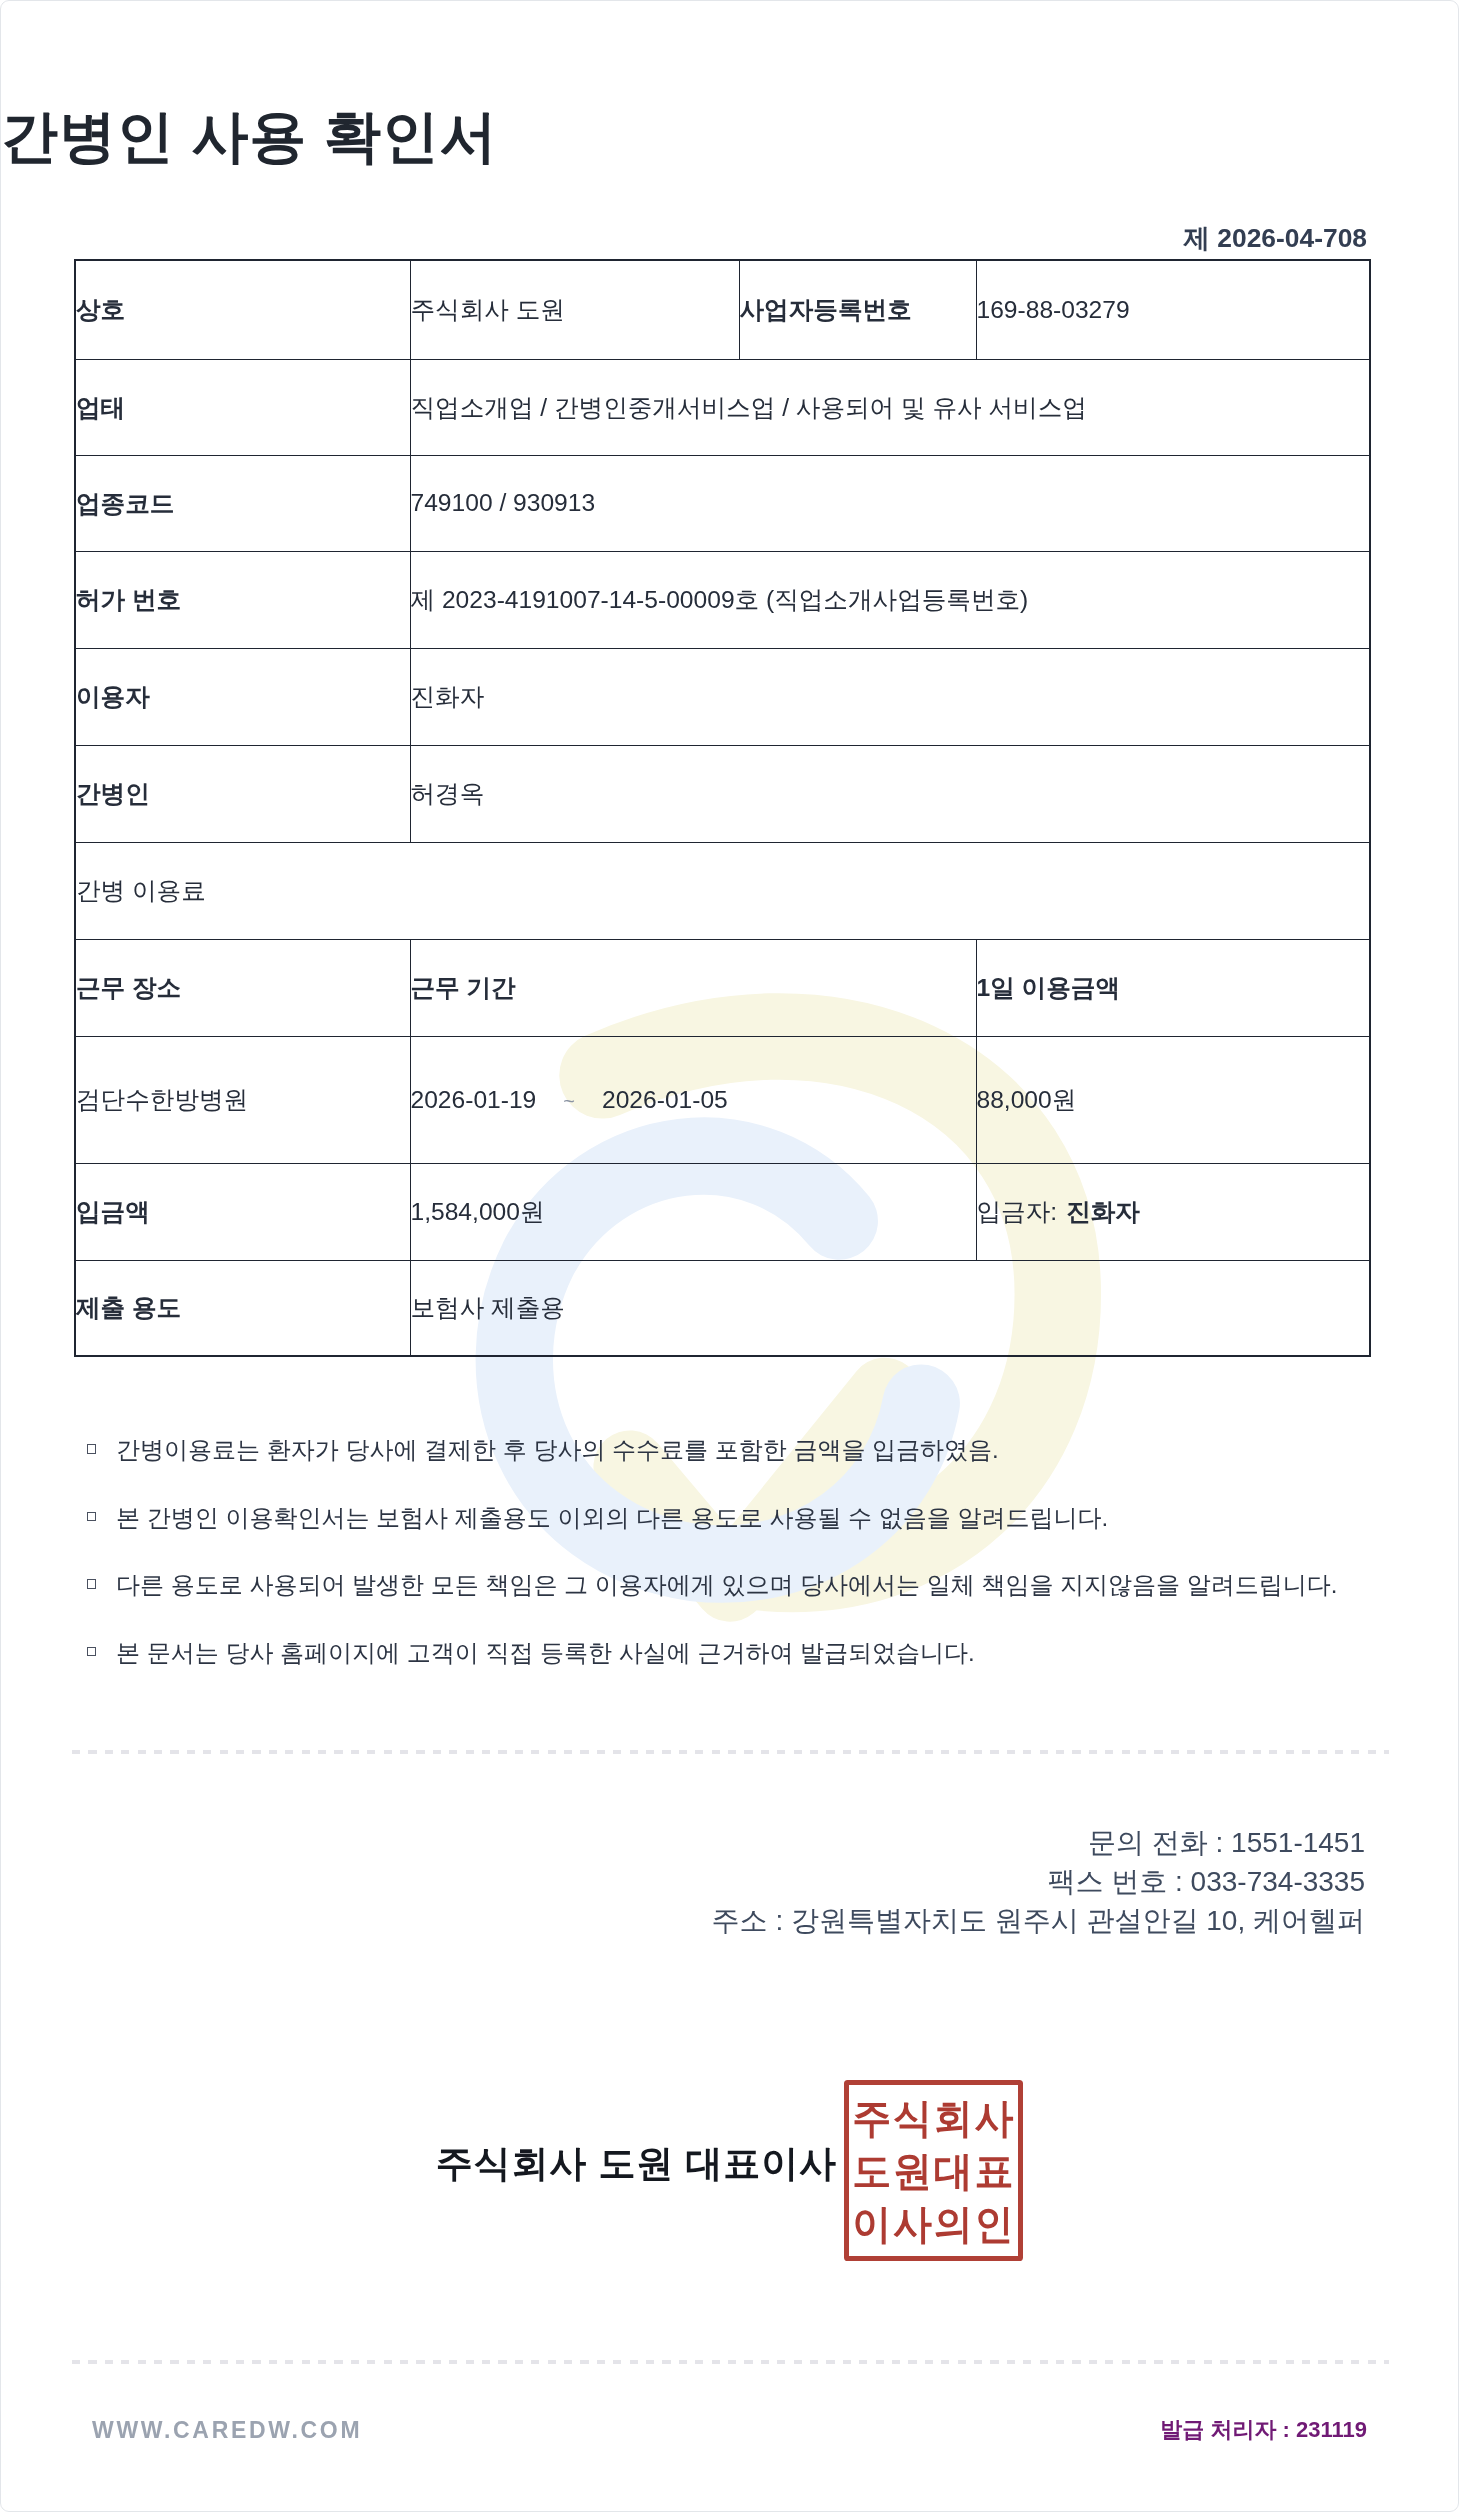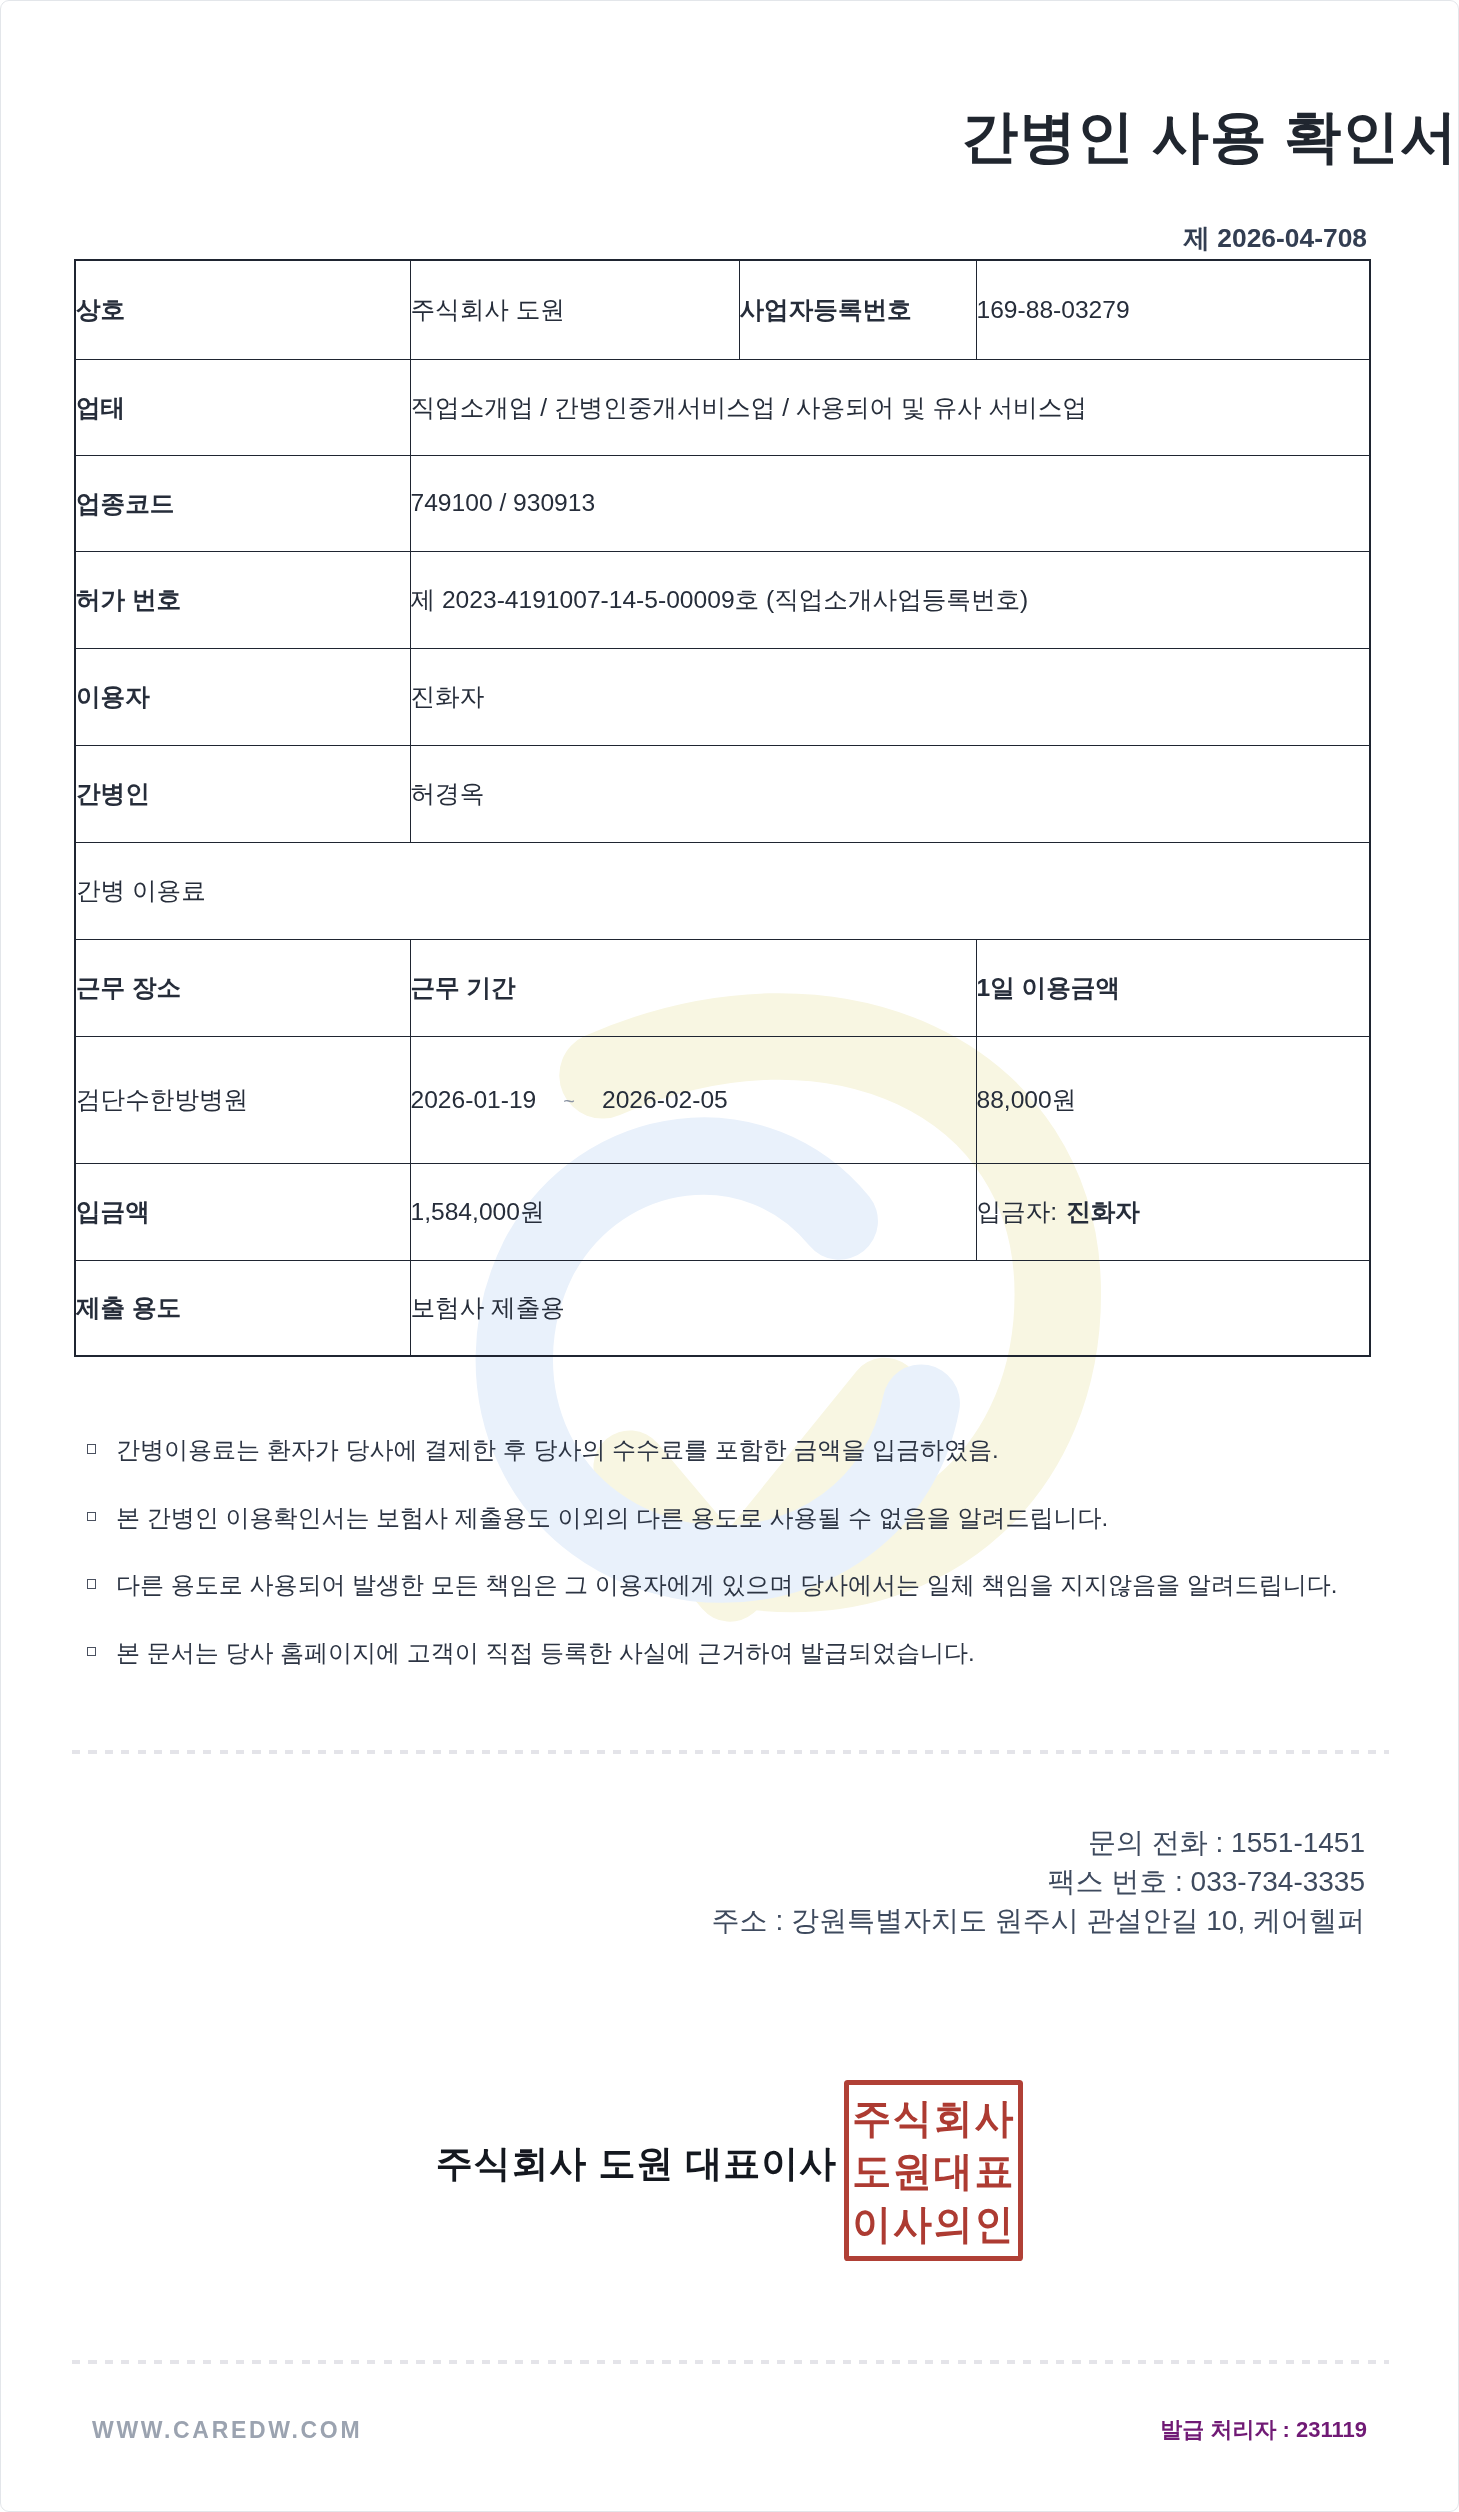--- a/index.html
+++ b/index.html
@@ -4,21 +4,21 @@
 <style>
   html,body{margin:0;padding:0;background:#fff;}
   .page{
     position:relative; width:1459px; height:2512px; box-sizing:border-box;
     background:#ffffff; border:0.9px solid #e3e6ea; border-radius:9px;
     font-family:"Liberation Sans","DejaVu Sans",sans-serif; color:#272e3b; overflow:hidden;
   }
   .wm{position:absolute; top:956px; left:301px; width:856px; height:692px; z-index:0;}
   .doc-title{
     position:absolute; top:98px; left:0; right:0; z-index:1;
-    text-align:right; font-size:57px; font-weight:700; color:#20262f; letter-spacing:0.9px;
+    text-align:left; font-size:57px; font-weight:700; color:#20262f; letter-spacing:0.9px;
   }
   .doc-number{
     position:absolute; top:220px; right:91px; z-index:1;
     font-size:26.4px; font-weight:700; color:#333e52;
   }
   .main-table{
     position:absolute; top:258px; left:73px; z-index:1;
     width:1295px; border-collapse:collapse; table-layout:fixed;
     border:2.7px solid #1f2531; background:transparent;
   }
@@ -111,21 +111,21 @@
         <td colspan="4" class="fee-title">간병 이용료</td>
       </tr>
       <tr class="rh">
         <th>근무 장소</th>
         <th colspan="2">근무 기간</th>
         <th>1일 이용금액</th>
       </tr>
       <tr class="rh-data">
         <td class="semibold">검단수한방병원</td>
         <td colspan="2">
-          <span>2026-01-19</span><span class="tilde">~</span><span>2026-02-05</span>
+          <span>2026-01-19</span><span class="tilde">~</span><span>2026-01-05</span>
         </td>
         <td class="val-right">88,000원</td>
       </tr>
       <tr class="rh">
         <th>입금액</th>
         <td colspan="2" class="bold">1,584,000원</td>
         <td class="val-left">
           <span>입금자:</span><span class="depositor-name">진화자</span>
         </td>
       </tr>

